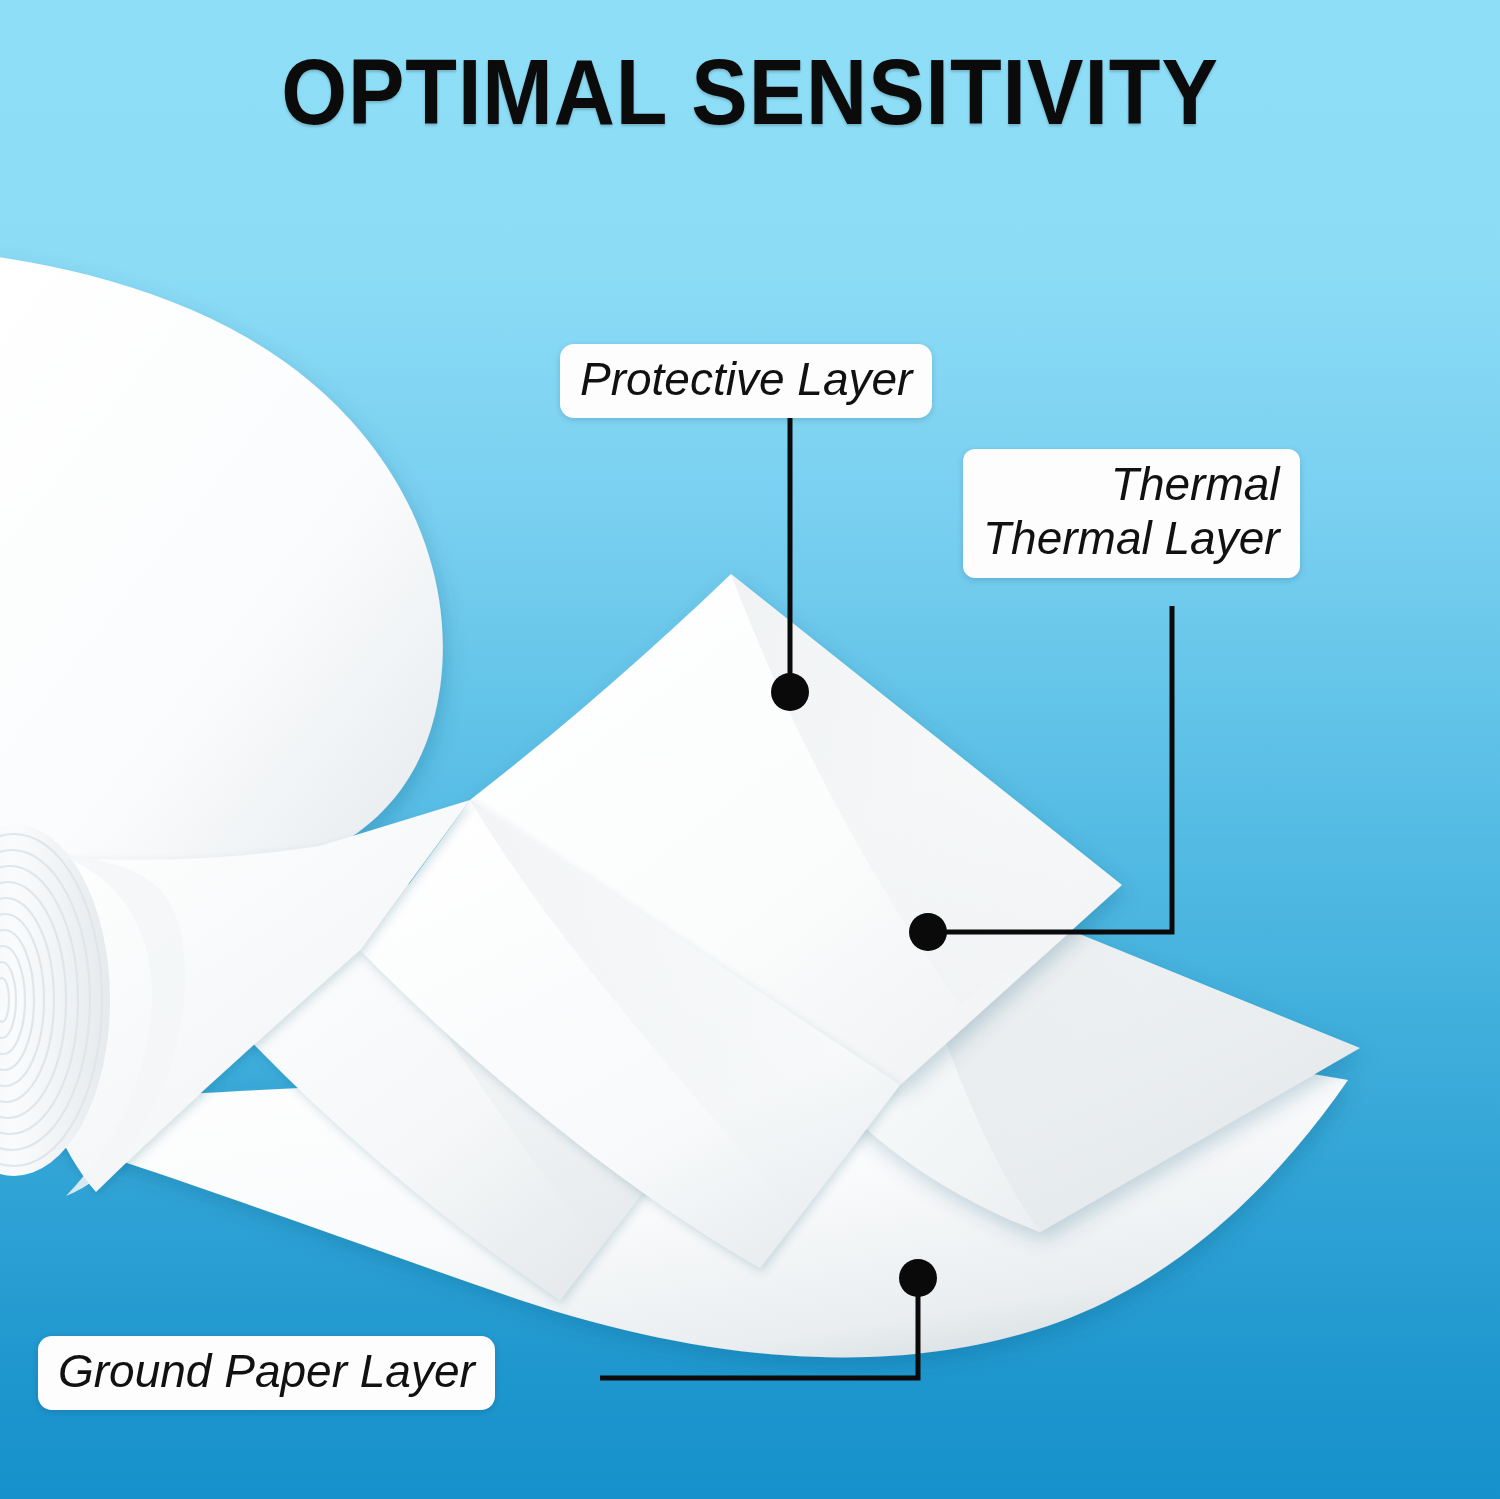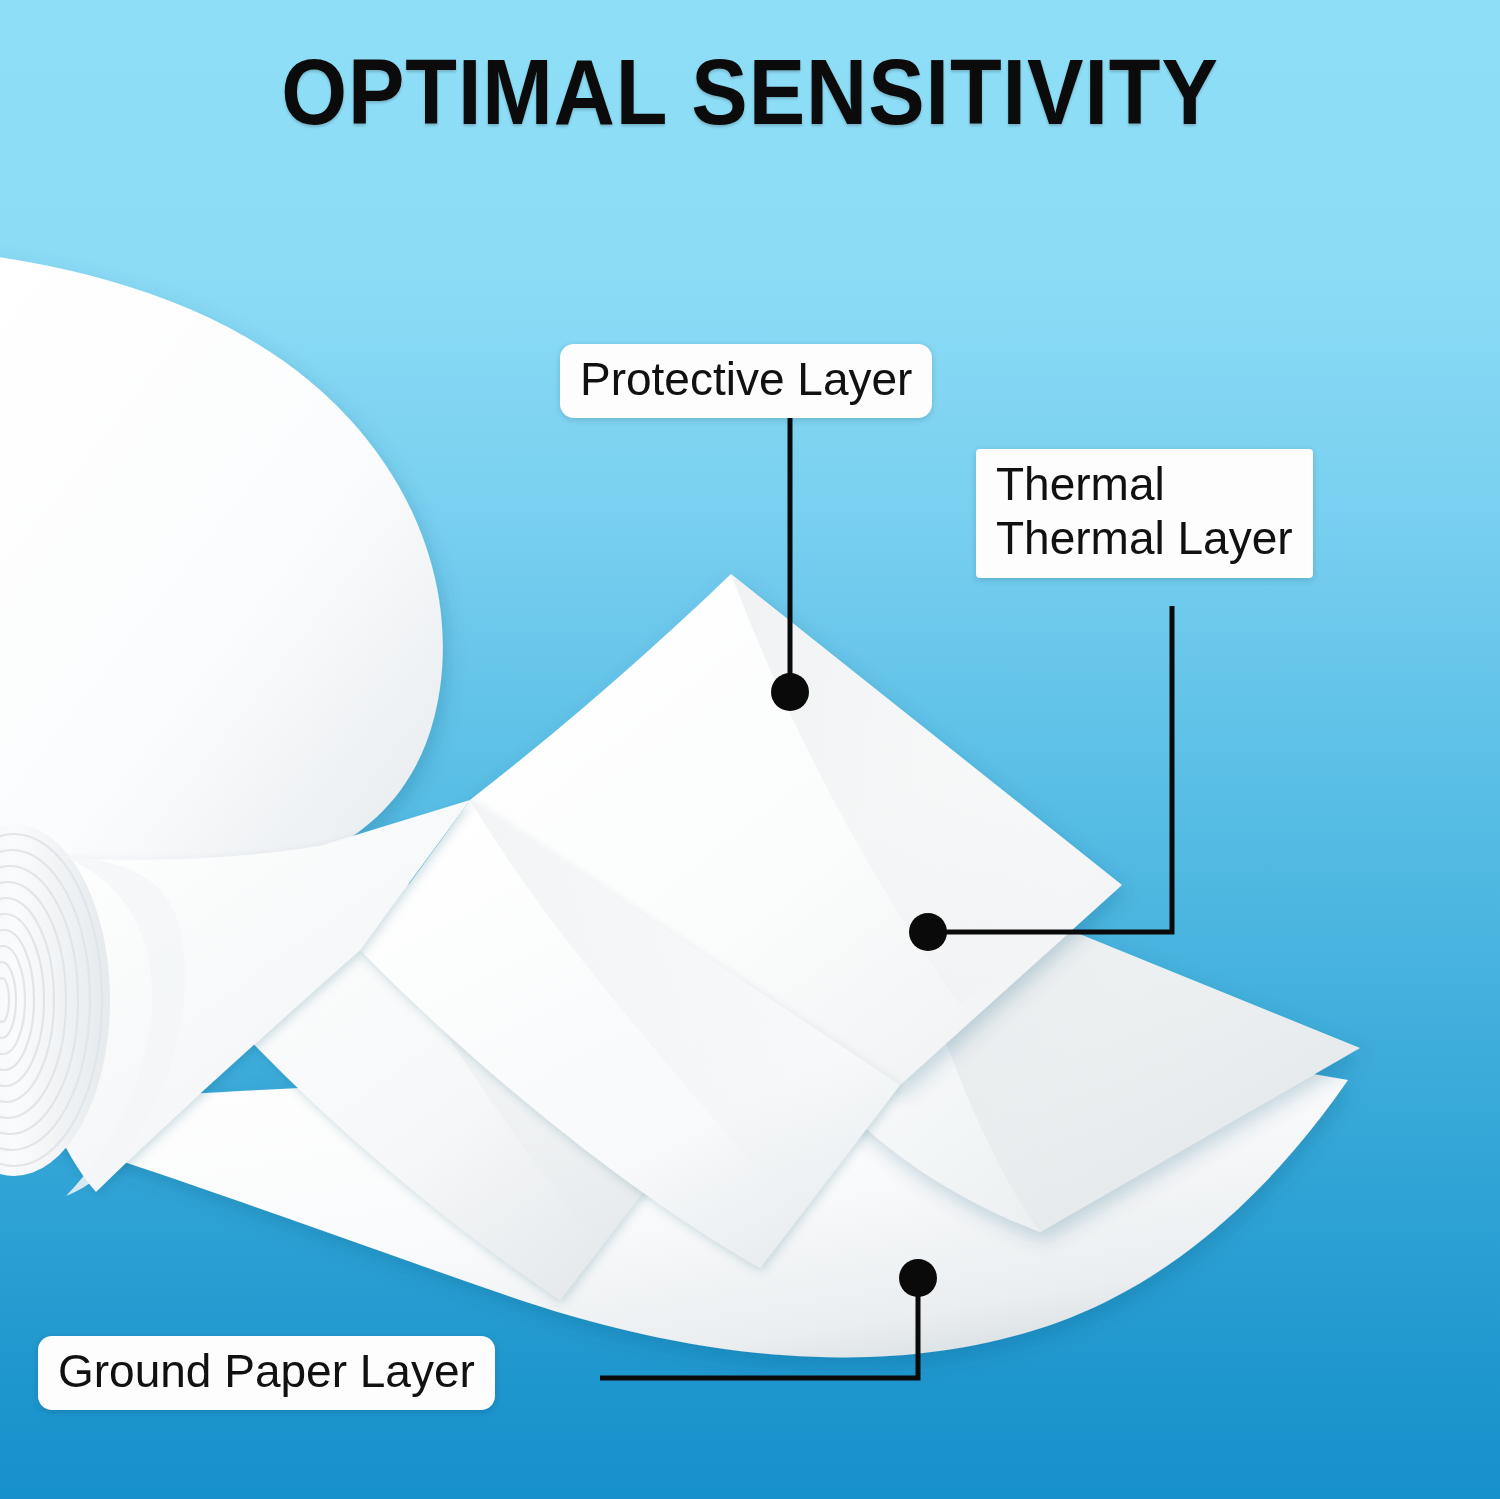--- a/index.html
+++ b/index.html
@@ -58,34 +58,34 @@
     position: absolute;
     background: #fdfdfd;
     border-radius: 14px;
     box-shadow: 0 2px 6px rgba(0, 40, 70, 0.18);
     color: #111111;
     font-size: 46px;
     line-height: 1.18;
     padding: 8px 20px 12px 20px;
     box-sizing: border-box;
     white-space: nowrap;
+    font-style: italic;
   }
   .callout .ln { display: block; }
 
   #callout-protective {
     left: 560px;
     top: 344px;
     text-align: left;
   }
   #callout-thermal {
     left: 963px;
     top: 449px;
-    text-align: left;
-    border-radius: 4px;
-    margin-left: 13px;
+    text-align: right;
+    border-radius: 12px;
   }
   #callout-ground {
     left: 38px;
     top: 1336px;
     text-align: center;
   }
 
   
   .hotspot {
     position: absolute;

